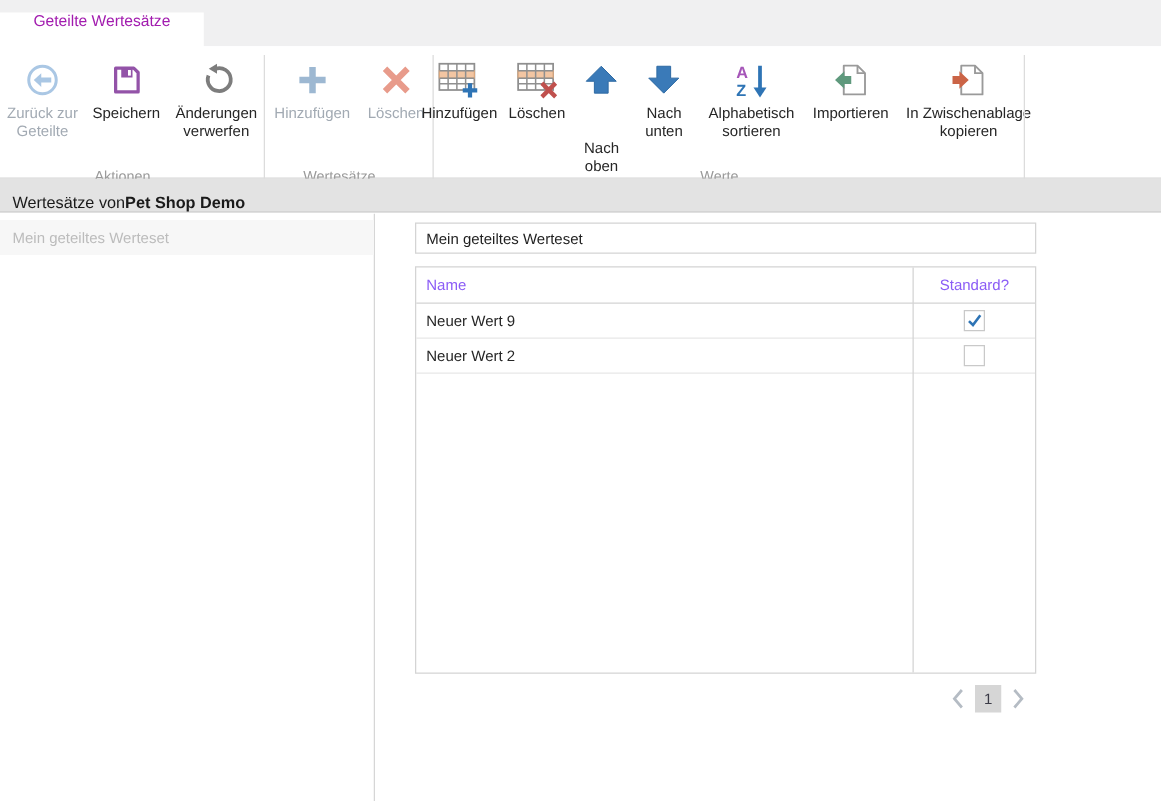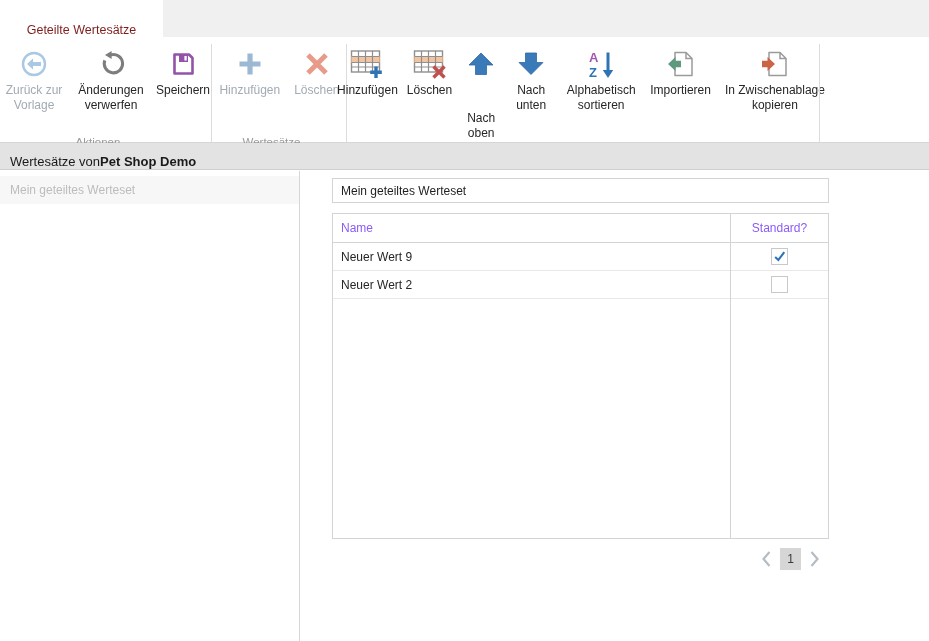--- a/index.html
+++ b/index.html
@@ -6,23 +6,23 @@
   body{
     width:929px;height:641px;position:relative;overflow:hidden;
     background:#ffffff;
     font-family:"Liberation Sans","DejaVu Sans",sans-serif;
     font-size:12px;color:#262626;
     -webkit-font-smoothing:antialiased;
   }
   
   .tabband{position:absolute;left:0;top:0;width:929px;height:37px;background:#f0f0f1;}
   .tab-active{
-    position:absolute;left:0;top:0;width:163px;height:37px;background:#ffffff;
-    display:flex;align-items:flex-end;justify-content:center;
-    color:#7f1d1d;font-size:12.5px;cursor:default;
+    position:absolute;left:0;top:10px;width:163px;height:37px;background:#ffffff;
+    display:flex;align-items:flex-start;justify-content:center;
+    color:#a21caf;font-size:12.5px;cursor:default;
   }
   
   .ribbon{
     position:absolute;left:0;top:37px;width:929px;height:105px;background:#ffffff;
     border-bottom:1px solid #d6d6d6;display:flex;
   }
   .rgroup{position:relative;height:100%;flex:0 0 auto;display:flex;align-items:flex-start;}
   .rgroup::after{content:"";position:absolute;right:0;top:7px;bottom:7px;width:1px;background:#dcdcdc;}
   .rgroup-label{
     position:absolute;left:0;right:16px;bottom:3px;text-align:center;
@@ -110,40 +110,40 @@
 
   <div class="rgroup g-aktionen">
     <div class="rbtn" data-enabled="false">
       <span class="ricon">
         <svg width="28" height="28" viewBox="0 0 28 28">
           <circle cx="14" cy="14" r="11" fill="none" stroke="#aac7e4" stroke-width="2.4"></circle>
           <polygon points="13,8.5 13,19.5 7,14" fill="#aac7e4"></polygon>
           <rect x="11.5" y="12" width="9.5" height="4" fill="#aac7e4"></rect>
         </svg>
       </span>
-      <span class="rlabel wrap w62">Zurück zur Vorlage</span>
-    </div>
-    <div class="rbtn" data-enabled="true">
-      <span class="ricon">
-        <svg width="28" height="28" viewBox="0 0 28 28">
-          <path d="M7.8,10.4 A9.2,9.2 0 1 0 13.6,4.9" fill="none" stroke="#7d7d7d" stroke-width="3"></path>
-          <polygon points="14.6,0.9 14.6,9 8,4.9" fill="#7d7d7d"></polygon>
-        </svg>
-      </span>
-      <span class="rlabel wrap w72">Änderungen verwerfen</span>
+      <span class="rlabel wrap w62">Zurück zur Geteilte</span>
     </div>
     <div class="rbtn" data-enabled="true">
       <span class="ricon">
         <svg width="28" height="28" viewBox="0 0 28 28">
           <path d="M5.5,4.5 h14.5 l3.5,3.5 v15.5 h-18 z" fill="none" stroke="#9353a8" stroke-width="2.6" stroke-linejoin="round"></path>
           <rect x="10" y="4.5" width="9" height="7.5" fill="#9353a8"></rect>
           <rect x="15.4" y="6" width="2.3" height="4.5" fill="#ffffff"></rect>
         </svg>
       </span>
       <span class="rlabel">Speichern</span>
+    </div>
+    <div class="rbtn" data-enabled="true">
+      <span class="ricon">
+        <svg width="28" height="28" viewBox="0 0 28 28">
+          <path d="M7.8,10.4 A9.2,9.2 0 1 0 13.6,4.9" fill="none" stroke="#7d7d7d" stroke-width="3"></path>
+          <polygon points="14.6,0.9 14.6,9 8,4.9" fill="#7d7d7d"></polygon>
+        </svg>
+      </span>
+      <span class="rlabel wrap w72">Änderungen verwerfen</span>
     </div>
     <div class="rgroup-label">Aktionen</div>
   </div>
 
   <div class="rgroup g-wertesaetze">
     <div class="rbtn" data-enabled="false">
       <span class="ricon">
         <svg width="26" height="26" viewBox="0 0 26 26">
           <path d="M13,2.5 V23.5 M2.5,13 H23.5" stroke="#9db8d2" stroke-width="5.2" fill="none"></path>
         </svg>
@@ -226,20 +226,21 @@
     <div class="rbtn" data-enabled="true">
       <span class="ricon">
         <svg width="28" height="30" viewBox="0 0 28 30">
           <path d="M8,3.5 h11 l6,6 v17 h-17 z" fill="#ffffff" stroke="#9a9a9a" stroke-width="1.5" stroke-linejoin="round"></path>
           <path d="M19,3.5 v6 h6" fill="none" stroke="#9a9a9a" stroke-width="1.5"></path>
           <polygon points="1,11.8 6.5,11.8 6.5,8 14,15 6.5,22 6.5,18.2 1,18.2" fill="#cb6446"></polygon>
         </svg>
       </span>
       <span class="rlabel wrap w108">In Zwischenablage kopieren</span>
     </div>
+    <div class="rgroup-label">Werte</div>
   </div>
 
 </div>
 
 <div class="titlebar">
   <span>Wertesätze von </span>
     <b>Pet Shop Demo</b>
 </div>
 
 <div class="sidebar">

